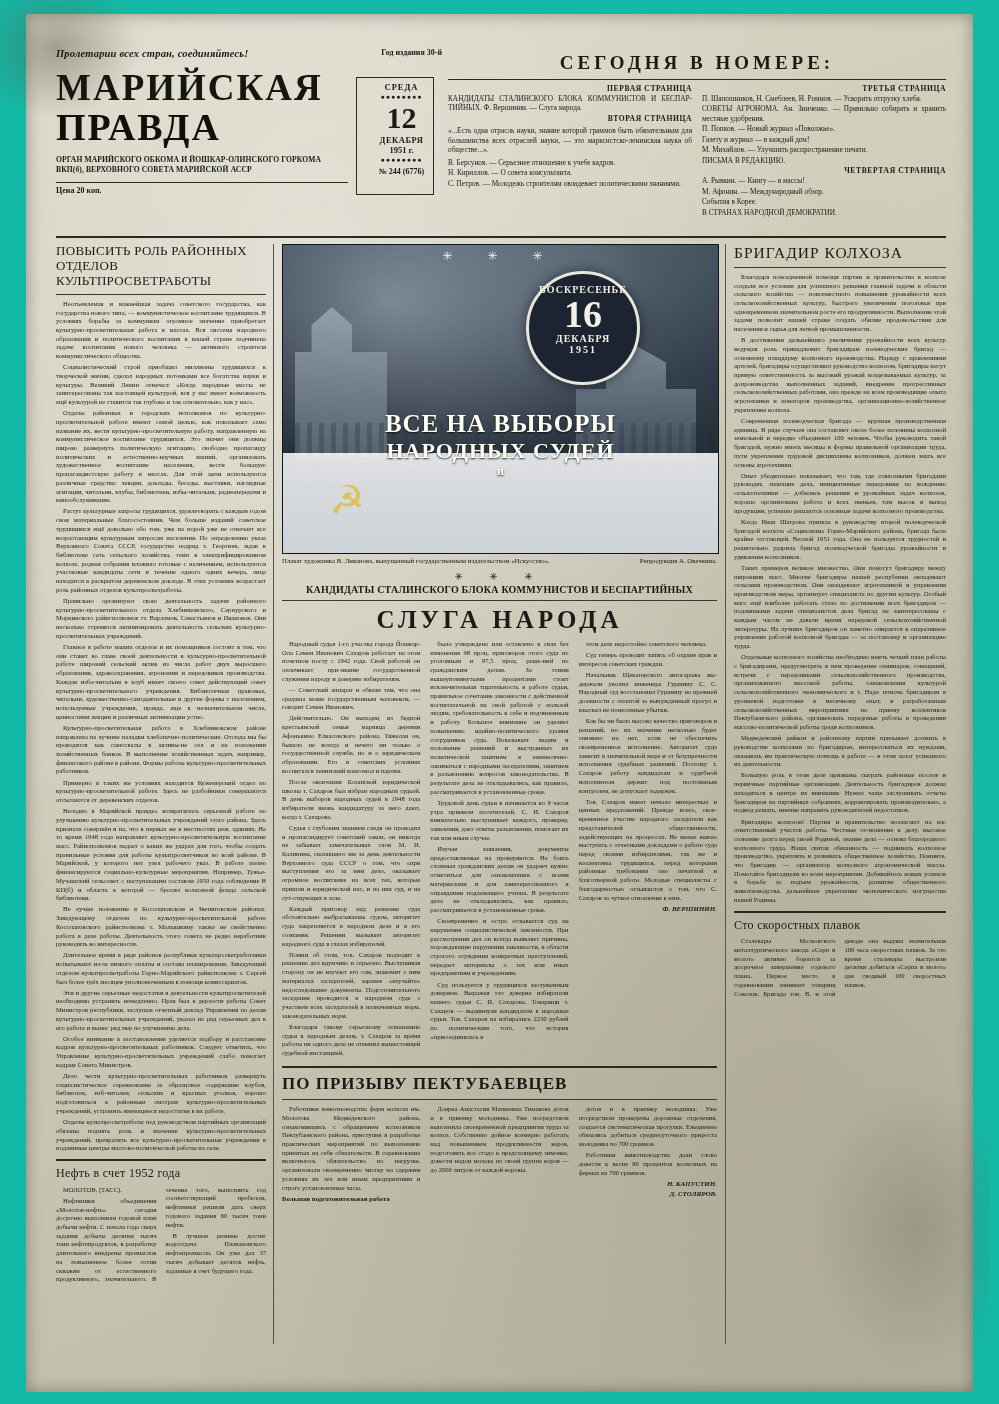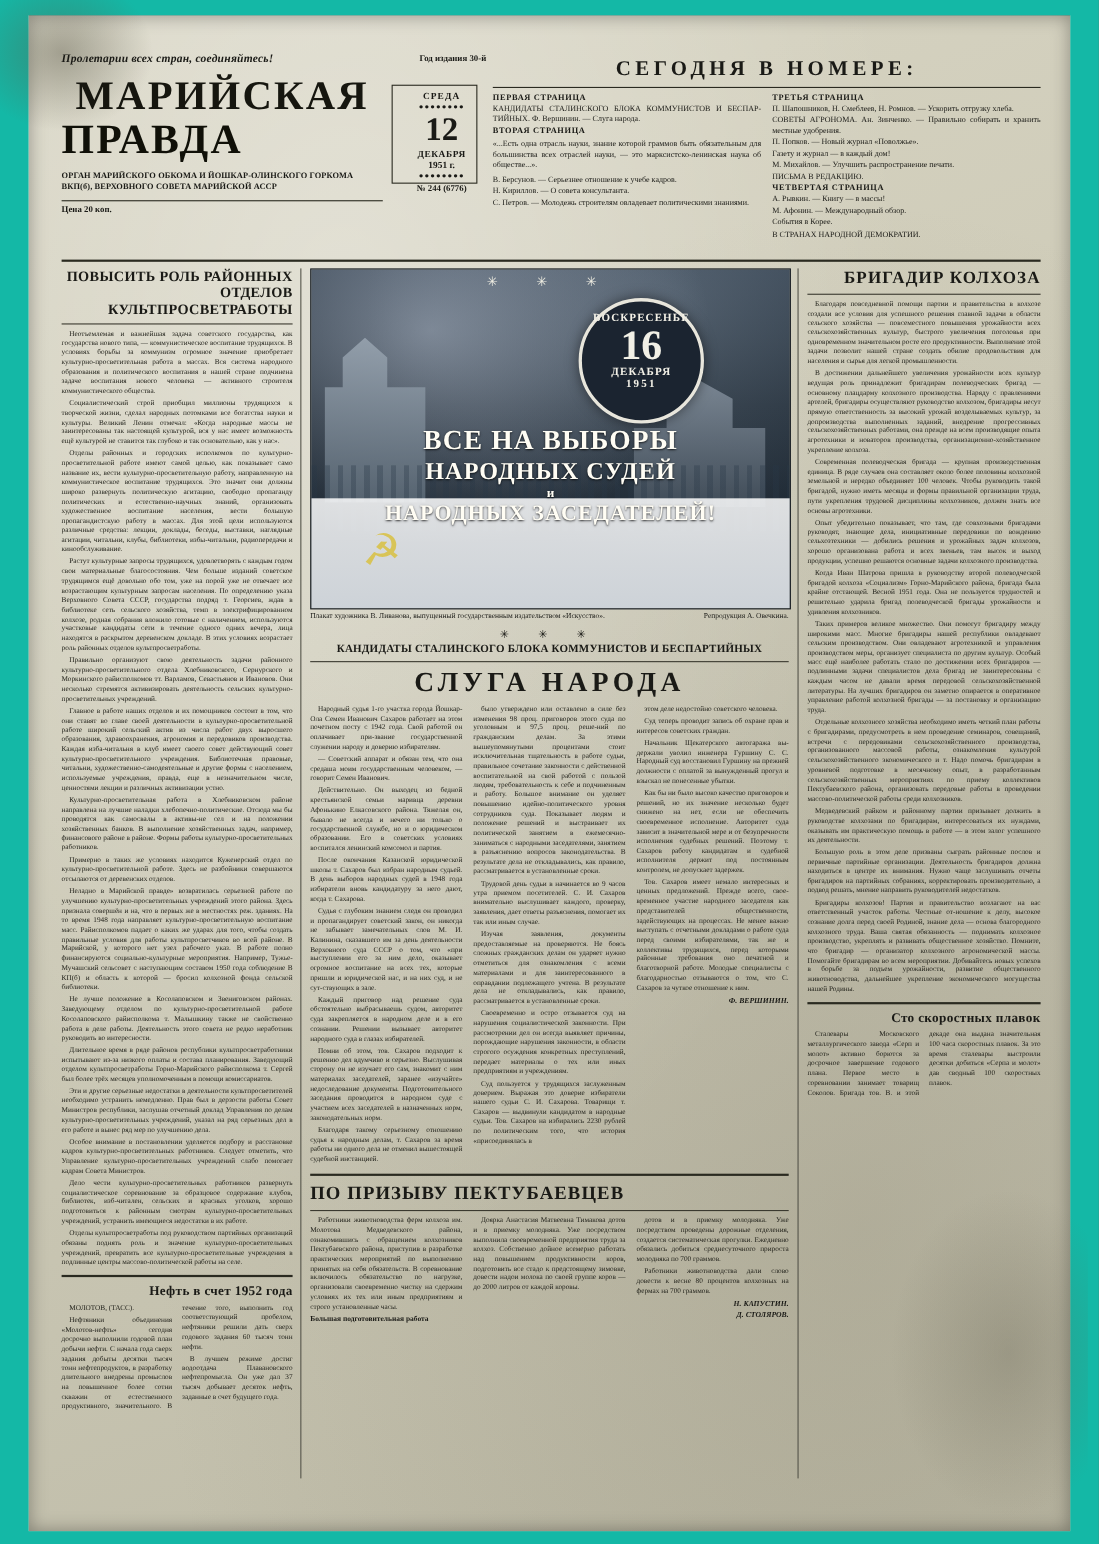--- a/index.html
+++ b/index.html
@@ -70,21 +70,20 @@
     margin-top: 2px;
   }
   .mast-title1 {
     font-family: "Liberation Serif", serif;
     font-weight: bold;
     font-size: 37px;
     letter-spacing: 2px;
     line-height: 1;
     margin-top: 10px;
     color: #16160f;
-    text-align: center;
   }
   .mast-title2 {
     font-family: "Liberation Serif", serif;
     font-weight: bold;
     font-size: 38px;
     letter-spacing: 2px;
     line-height: 1;
     margin-top: 2px;
     color: #101008;
   }
@@ -106,21 +105,21 @@
     margin-top: 3px;
   }
 
   
   .mast-date {
     width: 78px;
     margin: 20px 8px 0 8px;
     border: 1px solid #2a2a20;
     text-align: center;
     padding: 4px 2px 5px 15px;
-    height: 90px;
+    height: 118px;
     box-sizing: border-box;
   }
   .dbox-dow { font-size: 8.5px; font-weight: bold; letter-spacing: 1px; }
   .dbox-dots { font-size: 7px; letter-spacing: 1px; line-height: 1; margin: 2px 0; }
   .dbox-day { font-size: 30px; font-weight: bold; line-height: 1; }
   .dbox-mon { font-size: 8.5px; font-weight: bold; letter-spacing: .5px; margin-top: 2px;}
   .dbox-year { font-size: 8.5px; font-weight: bold; }
   .dbox-num { font-size: 8px; font-weight: bold; margin-top: 3px; }
   .yearline {
     font-size: 8px;
@@ -143,21 +142,21 @@
   .today-rule {
     border-top: 1px solid #2a2a20;
     margin: 5px 0 4px 0;
   }
   .today-cols {
     display: flex;
     gap: 10px;
   }
   .today-col { flex: 1; }
   .pg-head {
-    text-align: left;
+    text-align: right;
     font-size: 7.6px;
     font-weight: bold;
     letter-spacing: .6px;
     margin-bottom: 1px;
   }
   .pg-item {
     font-size: 7.3px;
     line-height: 1.3;
     text-align: justify;
     margin-bottom: 1px;
@@ -181,23 +180,23 @@
     height: 1100px;
   }
   .col {
     box-sizing: border-box;
   }
   .col-left { width: 218px; padding-right: 7px; border-right: 1px solid #55544a; }
   .col-mid  { width: 452px; padding: 0 8px; border-right: 1px solid #55544a; }
   .col-right{ width: 220px; padding-left: 8px; }
 
   h2.sec {
-    text-align: right;
+    text-align: left;
     font-size: 13px;
-    font-weight: bold;
+    font-weight: normal;
     letter-spacing: .3px;
     line-height: 1.15;
     margin: 0 0 5px 0;
   }
   h2.sec.big {
     font-size: 15.5px;
     letter-spacing: 1px;
   }
   .hr-thin { border-top: 1px solid #3a392f; margin: 5px 0; }
   .hr-thick { border-top: 2px solid #2a2a20; margin: 6px 0; }
@@ -458,21 +457,20 @@
             <div class="dc-mon">ДЕКАБРЯ</div>
             <div class="dc-year">1951</div>
           </div>
 
           <div class="hammer">☭</div>
 
           <div class="poster-text">
             <div class="pt1">ВСЕ НА ВЫБОРЫ</div>
             <div class="pt2">НАРОДНЫХ СУДЕЙ</div>
             <div class="pt3">и</div>
-            <div class="pt4">НАРОДНЫХ ЗАСЕДАТЕЛЕЙ!</div>
           </div>
         </div>
 
         <div style="display:flex; justify-content:space-between;">
           <div class="caption" style="text-align:left;">Плакат художника В. Ливанова, выпущенный государственным издательством «Искусство».</div>
           <div class="caption" style="text-align:right; white-space:nowrap; padding-left:8px;">Репродукция А. Овечкина.</div>
         </div>
 
         <div class="stars-mid">✳ ✳ ✳</div>
         <div class="kand-line">КАНДИДАТЫ СТАЛИНСКОГО БЛОКА КОММУНИСТОВ И БЕСПАРТИЙНЫХ</div>

